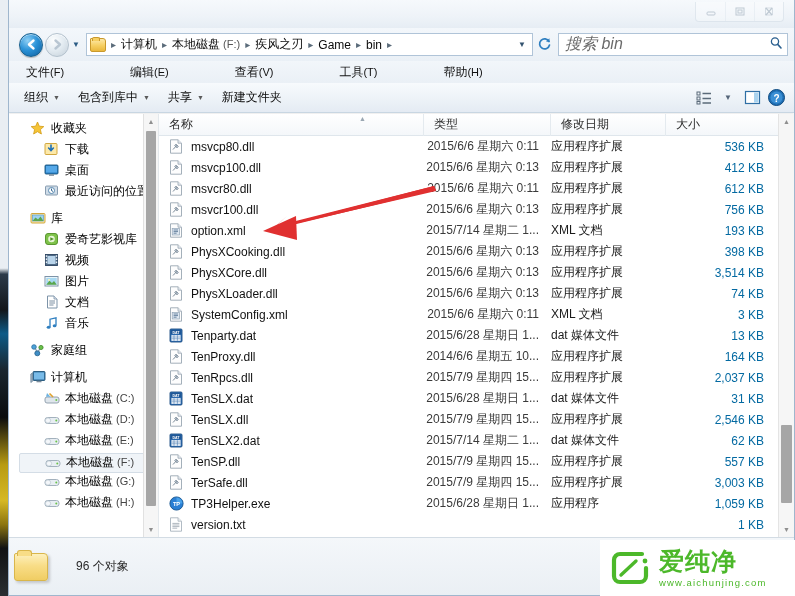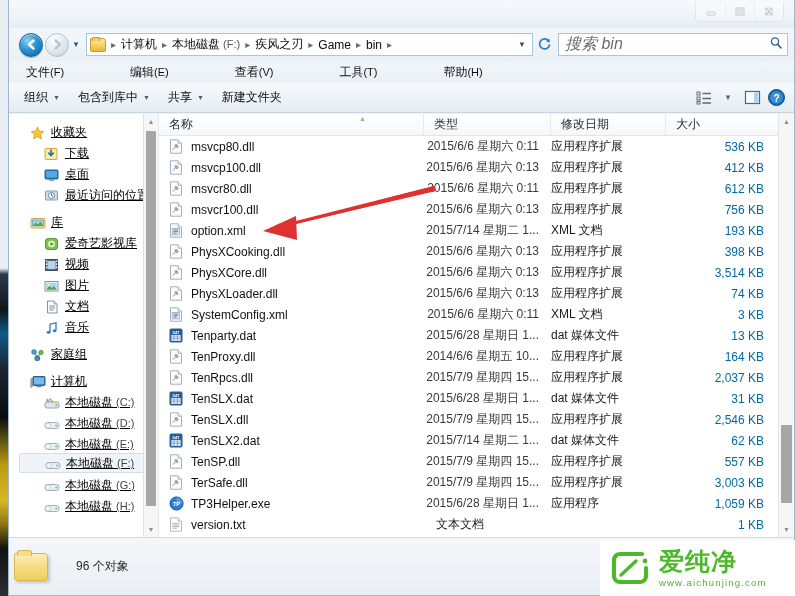--- a/index.html
+++ b/index.html
@@ -134,21 +134,21 @@
   
   #body { position:absolute; left:0; top:114px; right:0; bottom:58px; display:flex; }
 
   
   #navpane {
     width:150px; flex:0 0 auto; background:#fff;
     position:relative; overflow:hidden;
     border-right:1px solid #e3e8ec;
   }
   .navgroup { margin-top:6px; }
-  .navrow { display:flex; align-items:flex-end; height:21px; padding-left:20px; font-size:12px; color:#000;text-decoration:underline; }
+  .navrow { display:flex; align-items:flex-start; height:21px; padding-left:20px; font-size:12px; color:#000; }
   .navrow.child { padding-left:34px; }
   .navrow.sel { background:#f0f4f8; border:1px solid #d4dde6; border-radius:2px;
                 margin:0 4px 0 10px; padding-left:24px; height:20px; }
   .navicon { width:17px; height:16px; margin-right:5px; flex:0 0 auto; display:flex; align-items:center; justify-content:center; }
   .navlabel { white-space:nowrap; }
   .navlabel .dl { color:#444; font-size:11px; }
   #navscroll {
     position:absolute; right:0; top:0; width:15px; bottom:0;
     background:#f6f6f6; border-left:1px solid #e1e1e1;
   }
@@ -815,21 +815,20 @@
           </div>
           <div class="frow">
             <div class="fname">
               <span class="ficon"><svg width="14" height="15" viewBox="0 0 14 15">
                   <path d="M1.5 .8 H9 L12.5 4.2 V14.2 H1.5 Z" fill="#ffffff" stroke="#a8b3bd" stroke-width=".9"></path>
                   <path d="M9 .8 V4.2 H12.5" fill="#eceff2" stroke="#a8b3bd" stroke-width=".8"></path>
                   <path d="M3.4 6.4 H10.4 M3.4 8 H10.4 M3.4 9.6 H10.4 M3.4 11.2 H8.2" stroke="#9aa5af" stroke-width=".8"></path>
                 </svg></span>
               <span>version.txt</span>
             </div>
-            <div class="ftype">文本文档</div>
             <div class="fsize">1 KB</div>
           </div>
         </div>
       <div id="listscroll">
         <div class="sb-arrow">▲</div>
         <div id="listthumb"></div>
         <div class="sb-arrow" style="position:absolute;bottom:0;left:0;right:0">▼</div>
       </div>
     </div>
   </div>

